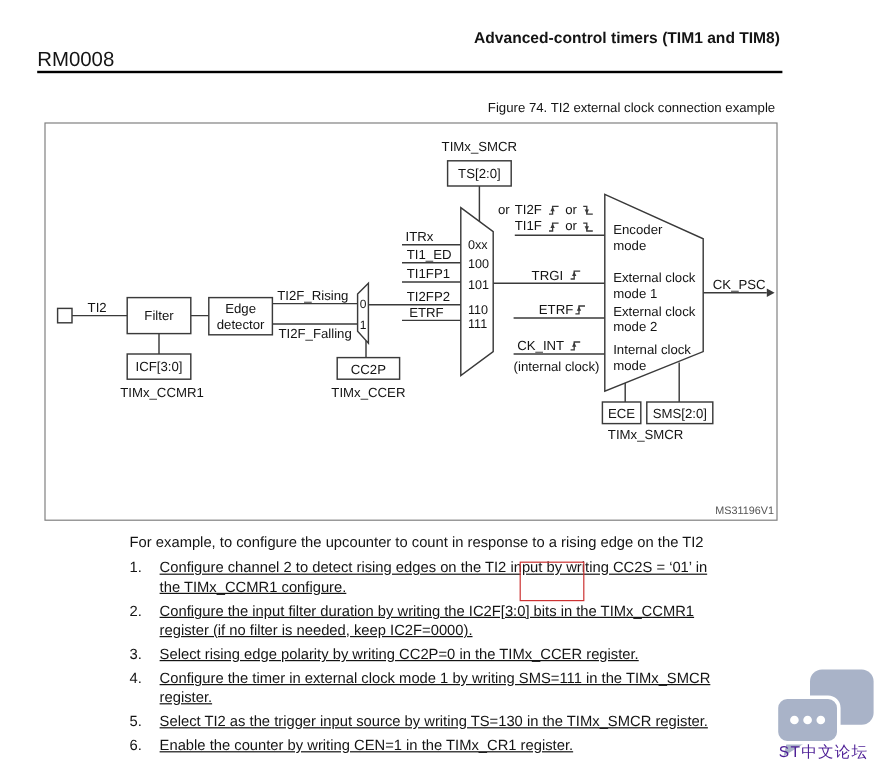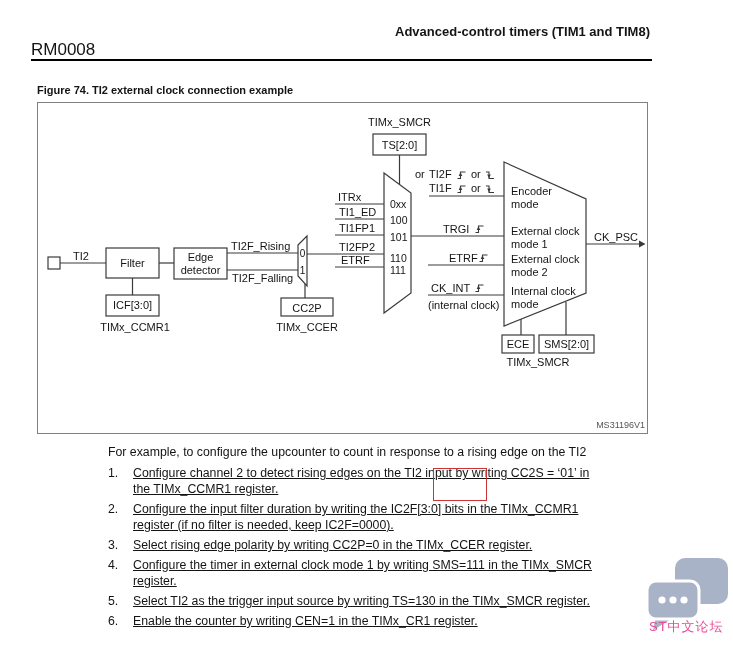--- a/index.html
+++ b/index.html
@@ -3,31 +3,31 @@
 <meta charset="utf-8">
 <style>
   html,body{margin:0;padding:0;}
   body{
     width:733px;height:645px;position:relative;background:#ffffff;
     font-family:"Liberation Sans",sans-serif;color:#141414;overflow:hidden;
   }
   .hdr-left{position:absolute;left:31px;top:40px;font-size:17px;font-weight:normal;}
   .hdr-right{position:absolute;right:83px;top:24px;font-size:13px;font-weight:bold;}
   .hdr-rule{position:absolute;left:31px;top:59px;width:621px;height:2px;background:#000;}
-  .fig-title{position:absolute;left:37px;top:84px;width:609px;text-align:left;font-size:11px;font-weight:bold;}
+  .fig-title{position:absolute;left:37px;top:84px;width:609px;text-align:right;font-size:11px;font-weight:normal;}
   .fig-frame{position:absolute;left:37px;top:102px;width:609px;height:330px;border:1px solid #808080;}
   .body-text{position:absolute;left:108px;top:444px;width:545px;font-size:12.3px;line-height:16px;}
   .intro div{white-space:nowrap;}
   .steps{margin-top:5px;}
   .step{display:flex;margin-bottom:4px;}
   .step .num{width:25px;flex:0 0 25px;}
   .step .lines div{white-space:nowrap;text-decoration:underline;}
   .hl-box{position:absolute;left:433px;top:468px;width:52px;height:31px;border:1.5px solid #cc3333;}
   .wm{position:absolute;left:645px;top:556px;width:88px;height:88px;}
-  .wm-label{position:absolute;left:649px;top:618px;width:84px;font-size:13px;color:#ec4899;letter-spacing:1px;}
+  .wm-label{position:absolute;left:649px;top:618px;width:84px;font-size:13px;color:#4c1d95;letter-spacing:1px;}
   svg text{font-family:"Liberation Sans",sans-serif;font-size:11px;fill:#141414;}
   svg text.small{font-size:10px;}
   svg text.code{font-size:10.5px;}
   svg text.tiny{font-size:9px;fill:#555;}
   svg .mid{text-anchor:middle;}
   svg .end{text-anchor:end;}
 </style>
 </head>
 <body>
 
@@ -151,21 +151,21 @@
 
 <div class="body-text">
   <div class="intro">
     <div>For example, to configure the upcounter to count in response to a rising edge on the TI2</div>
   </div>
   <div class="steps">
     <div class="step">
       <span class="num">1.</span>
       <span class="lines">
         <div>Configure channel 2 to detect rising edges on the TI2 input by writing CC2S = ‘01’ in</div>
-        <div>the TIMx_CCMR1 register.</div>
+        <div>the TIMx_CCMR1 configure.</div>
       </span>
     </div>
     <div class="step">
       <span class="num">2.</span>
       <span class="lines">
         <div>Configure the input filter duration by writing the IC2F[3:0] bits in the TIMx_CCMR1</div>
         <div>register (if no filter is needed, keep IC2F=0000).</div>
       </span>
     </div>
     <div class="step">

